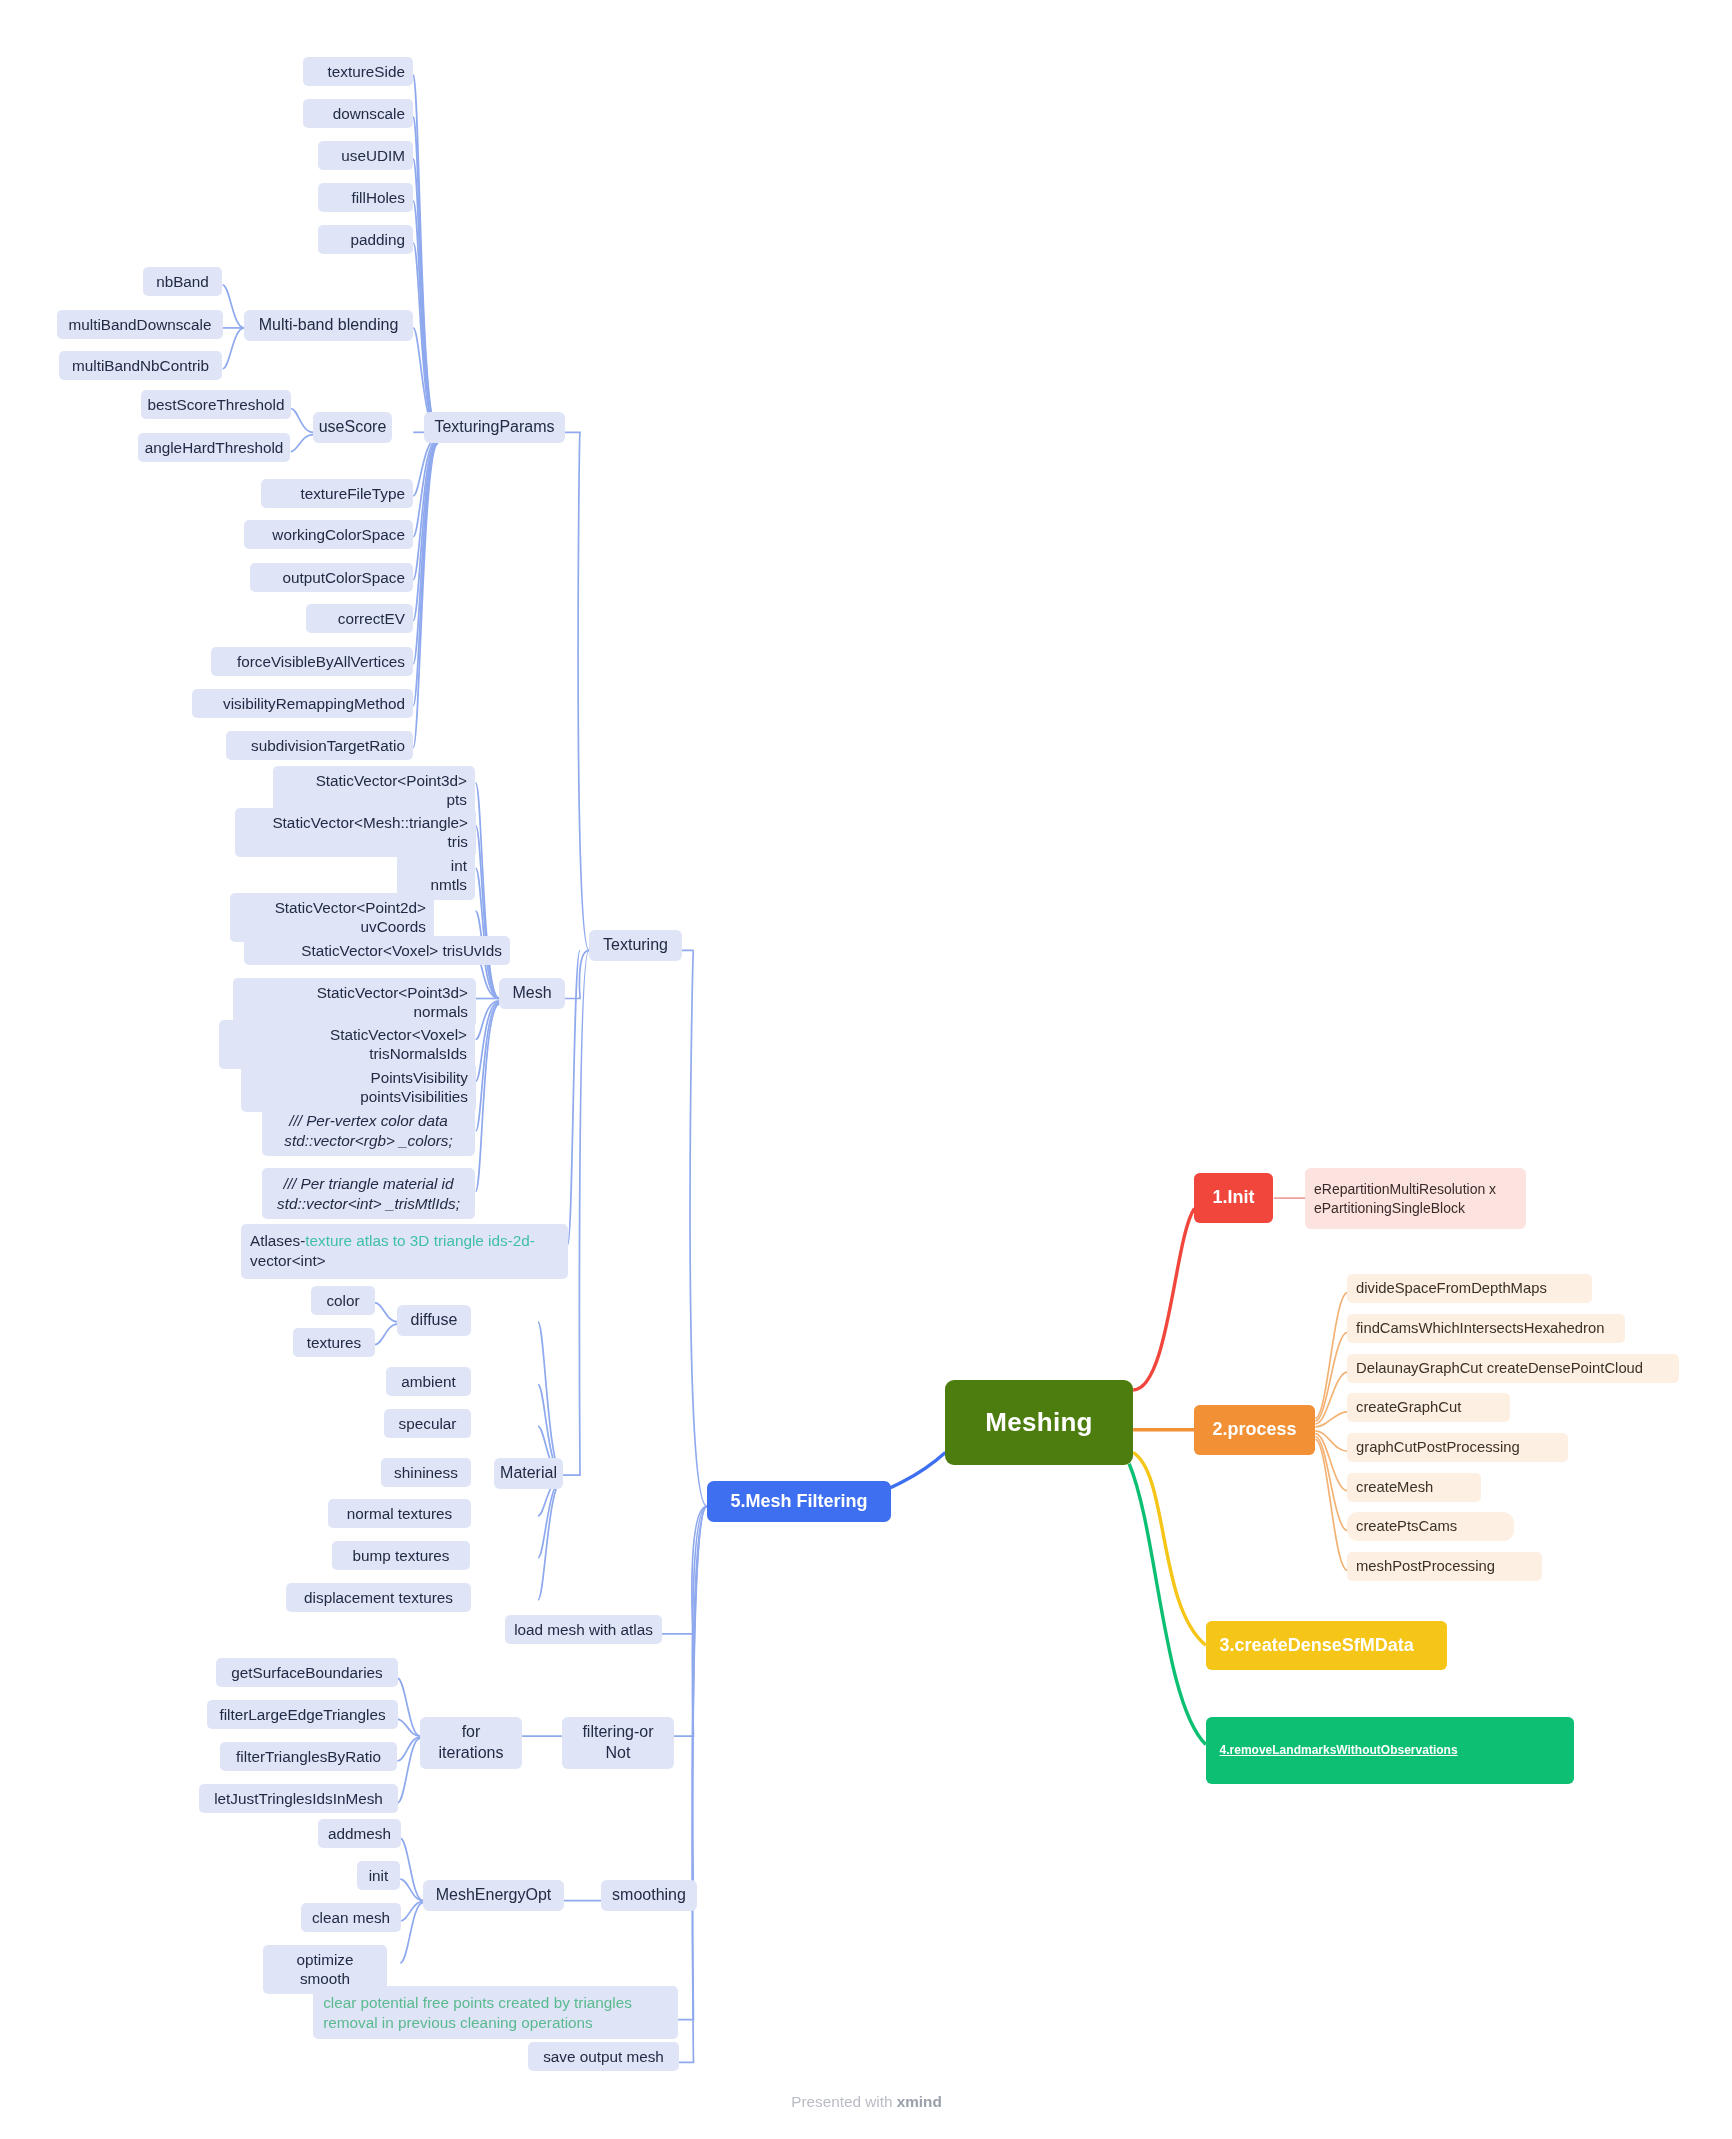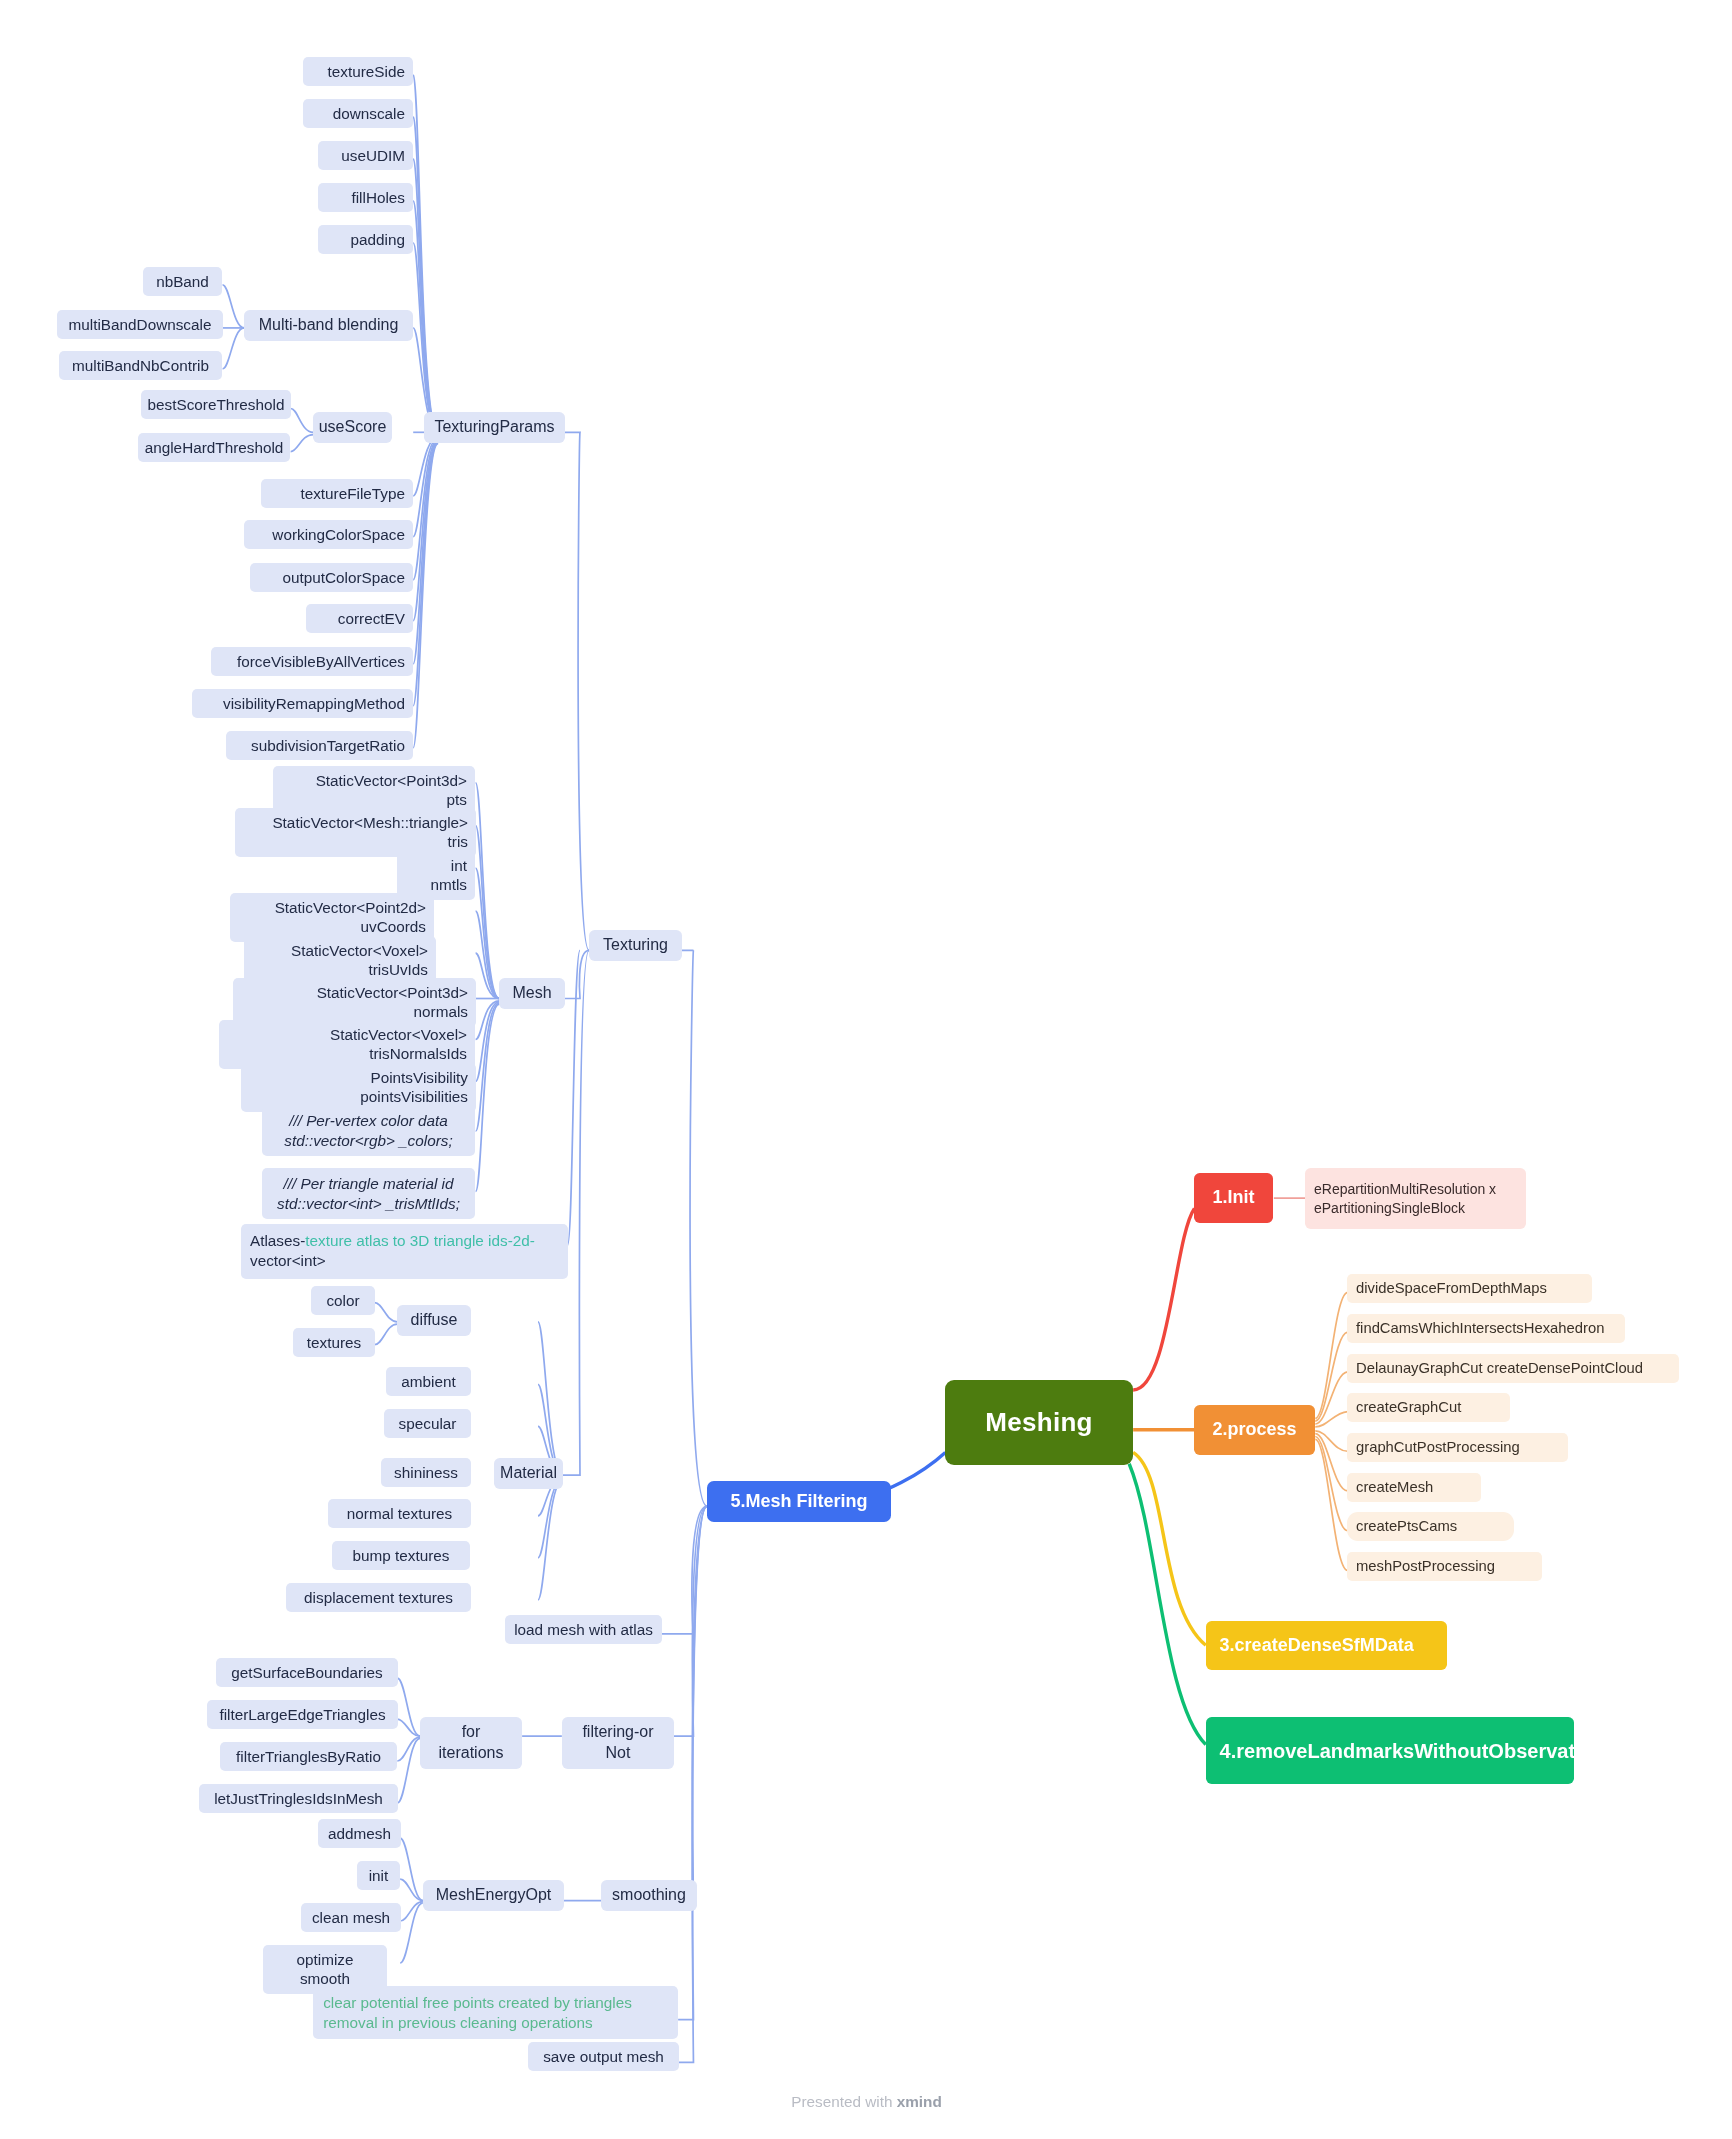--- a/index.html
+++ b/index.html
@@ -113,27 +113,28 @@
     font-size: 18px;
     font-weight: 700;
     padding: 8.5px 13.6px;
     border-radius: 5.7px;
     justify-content: flex-start;
     text-align: left;
   }
   .n-greenbox {
     background: #0dbf73;
     color: #ffffff;
-    font-size: 20px;
+    font-size: 12px;
     font-weight: 700;
     padding: 8.5px 13.6px;
     border-radius: 5.7px;
     justify-content: flex-start;
     text-align: left;
     line-height: 1.3;
+    text-decoration: underline;
   }
   .atlas-node {
     background: #dfe5f7;
     color: #222b45;
     font-size: 15.3px;
     padding: 5.7px 8px;
     border-radius: 5.1px;
     justify-content: flex-start;
     text-align: left;
     line-height: 1.35;
@@ -272,21 +273,21 @@
   <div class="node n-leaf n-leaf-right" style="left:250px; top:563px; width:163px;">outputColorSpace</div>
   <div class="node n-leaf n-leaf-right" style="left:306px; top:604px; width:107px;">correctEV</div>
   <div class="node n-leaf n-leaf-right" style="left:211px; top:647px; width:202px;">forceVisibleByAllVertices</div>
   <div class="node n-leaf n-leaf-right" style="left:192px; top:689px; width:221px;">visibilityRemappingMethod</div>
   <div class="node n-leaf n-leaf-right" style="left:226px; top:731px; width:187px;">subdivisionTargetRatio</div>
 
   <div class="node n-leaf n-leaf-right" style="left:273px; top:766px; width:202px;">StaticVector&lt;Point3d&gt; pts</div>
   <div class="node n-leaf n-leaf-right" style="left:235px; top:808px; width:241px;">StaticVector&lt;Mesh::triangle&gt; tris</div>
   <div class="node n-leaf n-leaf-right" style="left:397px; top:851px; width:78px;">int nmtls</div>
   <div class="node n-leaf n-leaf-right" style="left:230px; top:893px; width:204px;">StaticVector&lt;Point2d&gt; uvCoords</div>
-  <div class="node n-leaf n-leaf-right" style="left:244px; top:936px; width:192px;">StaticVector&lt;Voxel&gt; trisUvIds</div>
+  <div class="node n-leaf n-leaf-right" style="left:244px; top:936px; width:266px;">StaticVector&lt;Voxel&gt; trisUvIds</div>
   <div class="node n-leaf n-leaf-right" style="left:233px; top:978px; width:243px;">StaticVector&lt;Point3d&gt; normals</div>
   <div class="node n-leaf n-leaf-right" style="left:219px; top:1020px; width:256px;">StaticVector&lt;Voxel&gt; trisNormalsIds</div>
   <div class="node n-leaf n-leaf-right" style="left:241px; top:1063px; width:235px;">PointsVisibility pointsVisibilities</div>
 
   <div class="node n-leaf n-italic" style="left:262px; top:1105px; width:213px; flex-direction:column; align-items:center; padding:5.7px 8px;">
     <span>/// Per-vertex color data</span>
     <span>std::vector&lt;rgb&gt; _colors;</span>
   </div>
   <div class="node n-leaf n-italic" style="left:262px; top:1168px; width:213px; flex-direction:column; align-items:center; padding:5.7px 8px;">
     <span>/// Per triangle material id</span>

